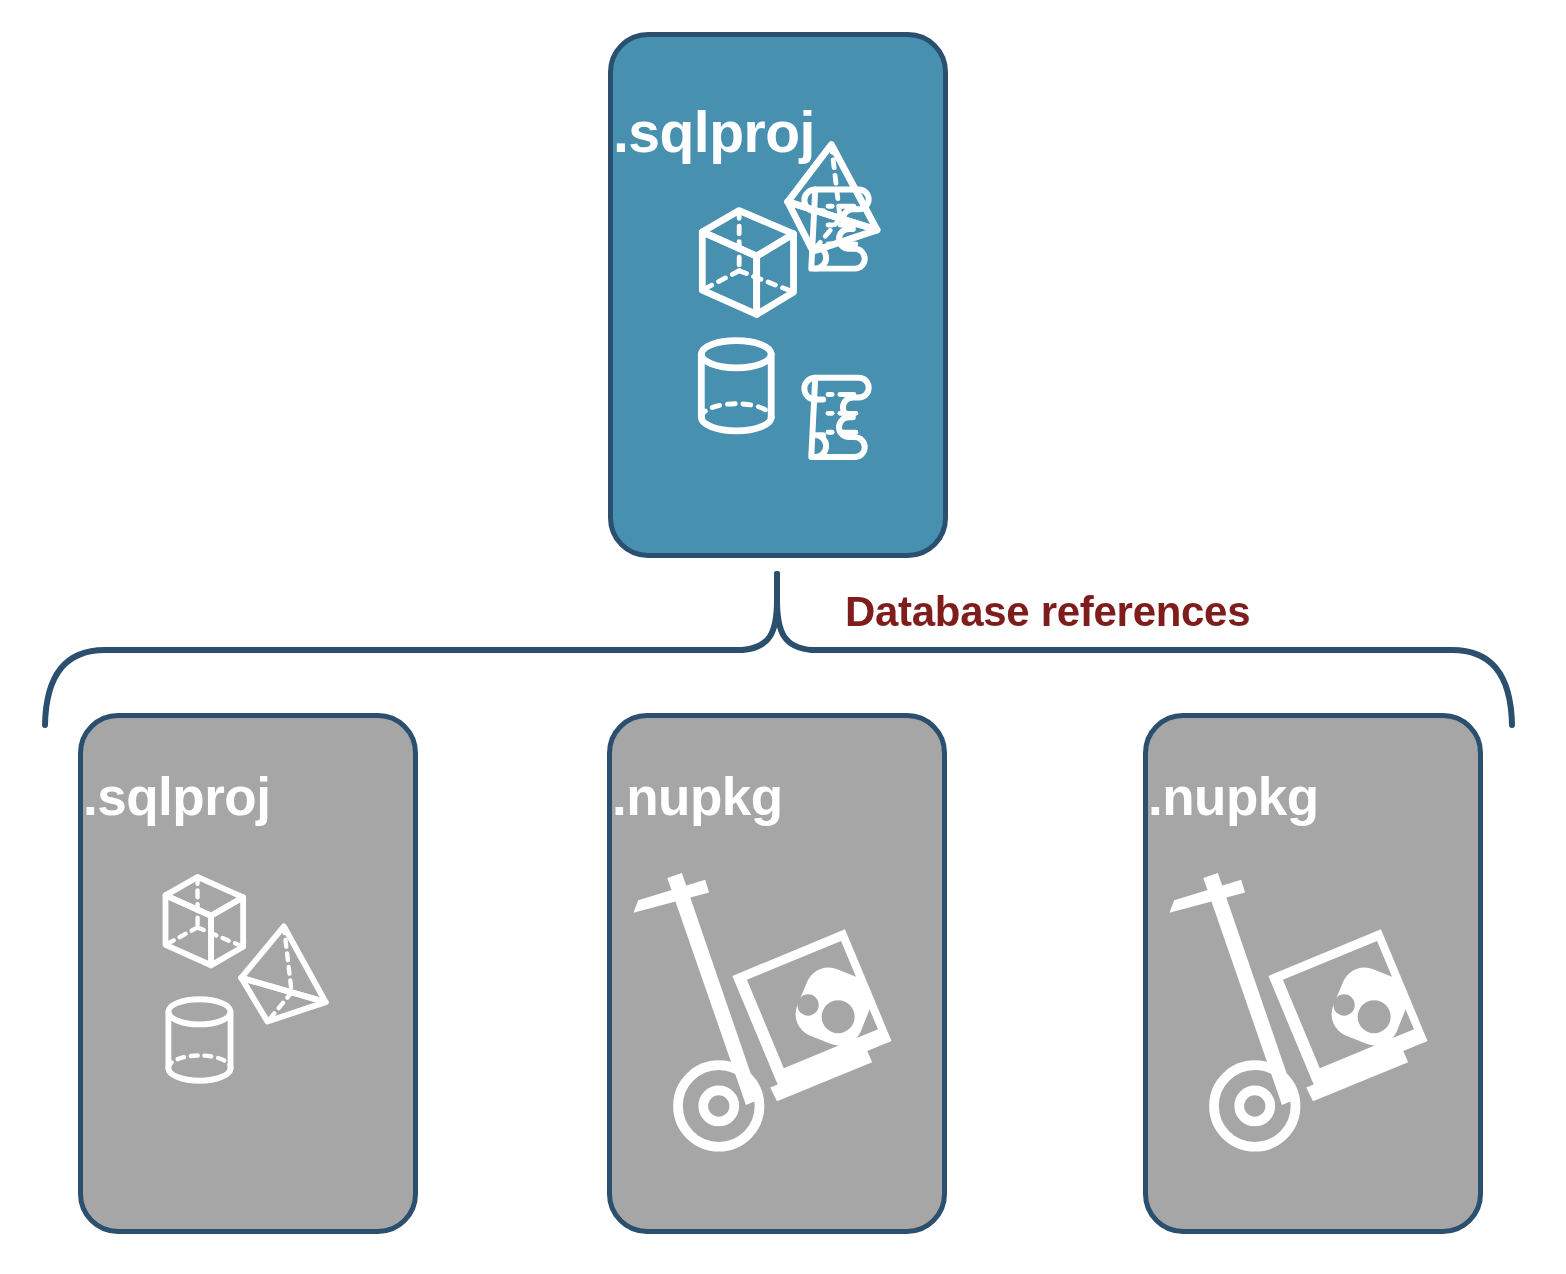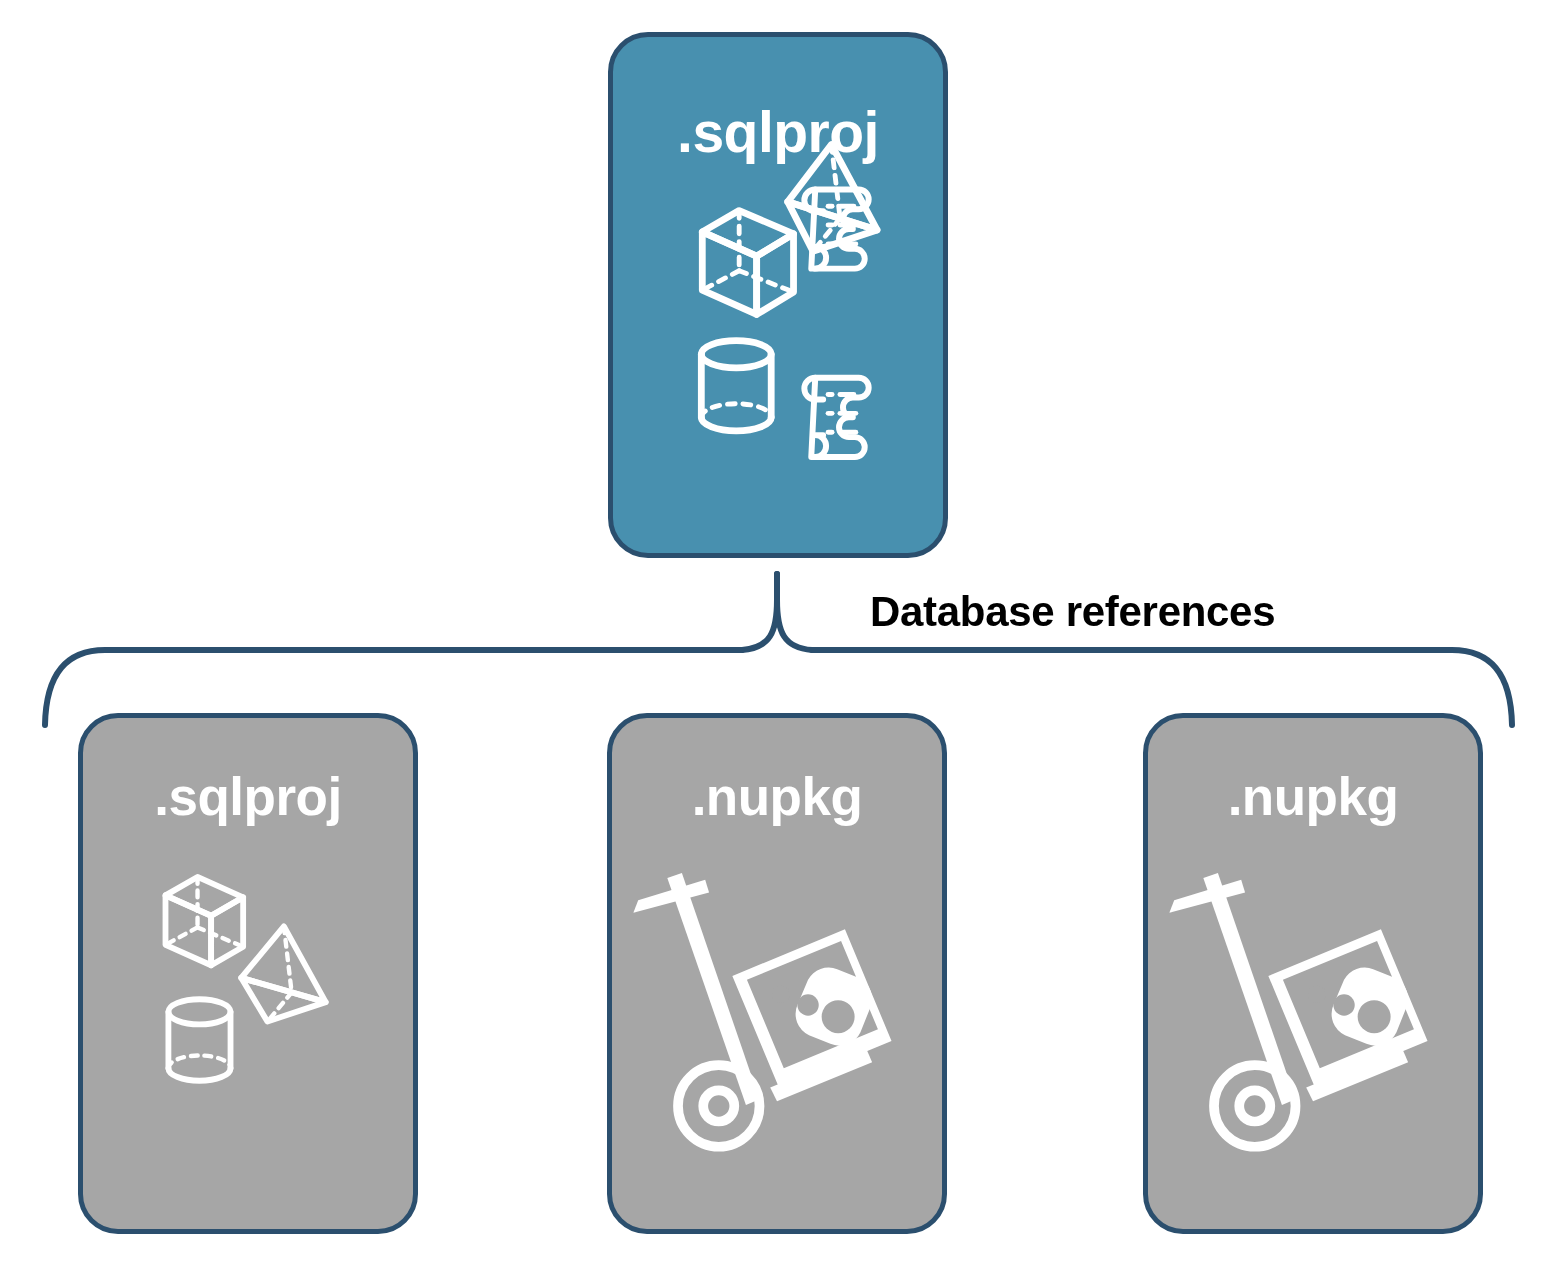--- a/index.html
+++ b/index.html
@@ -4,21 +4,21 @@
 <style>
   html,body{margin:0;padding:0;background:#ffffff;}
   body{width:1566px;height:1274px;position:relative;overflow:hidden;
        font-family:"Liberation Sans","DejaVu Sans",sans-serif;}
 
   #stage{position:absolute;left:0;top:0;width:1566px;height:1274px;}
 
   .node{position:absolute;box-sizing:border-box;border-radius:40px;}
   .node .title{
      position:absolute;left:0;right:0;
-     text-align:center;color:#ffffff;font-weight:bold;
+     color:#ffffff;font-weight:bold;
      letter-spacing:-0.5px;
   }
   #node-root{left:608px;top:32px;width:340px;height:526px;}
   #node-root .title{top:62px;font-size:57px;}
 
   #node-ref1{left:78px;top:713px;width:340px;height:521px;}
   #node-ref2{left:607px;top:713px;width:340px;height:521px;}
   #node-ref3{left:1143px;top:713px;width:340px;height:521px;}
   .node.ref .title{top:48px;font-size:53px;}
 
@@ -110,21 +110,21 @@
 
       <path d="M777 574 L777 600 C777 632 770 648 742 650"></path>
       <path d="M777 574 L777 600 C777 632 784 648 812 650"></path>
 
       <path d="M742 650 L105 650 C68 650 46 672 45 725"></path>
 
       <path d="M812 650 L1452 650 C1489 650 1511 672 1512 725"></path>
     </g>
   </svg>
 
-  <div id="brace-label" style="color: #000000; margin-left: 25px;">Database references</div>
+  <div id="brace-label" style="color: #7f1d1d;">Database references</div>
 
   <div class="node ref" id="node-ref1" style="background: rgb(166, 166, 166); border: 5px solid rgb(43, 79, 110);">
     <div class="title">.sqlproj</div>
     <svg class="icons" viewBox="0 0 340 521">
       <g fill="none" stroke="#ffffff" stroke-width="6" stroke-linecap="round" stroke-linejoin="round">
 
         <g>
           <path d="M85 180 L118 161 L165 182 L132 201 Z"></path>
           <path d="M85 180 L85 231 L132 252 L132 201 Z"></path>
           <path d="M132 201 L165 182 L165 233 L132 252 Z"></path>

